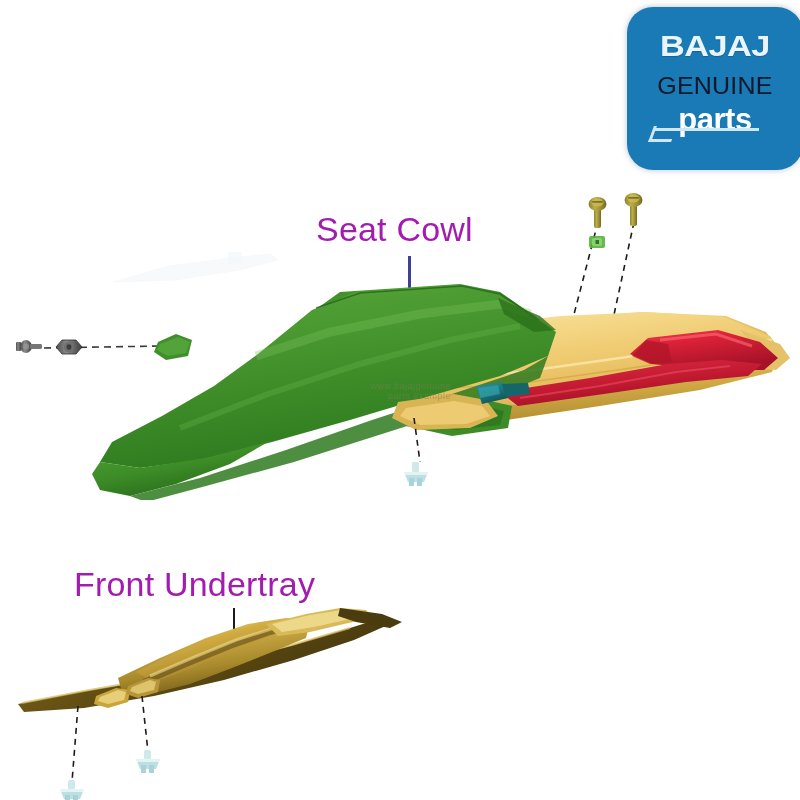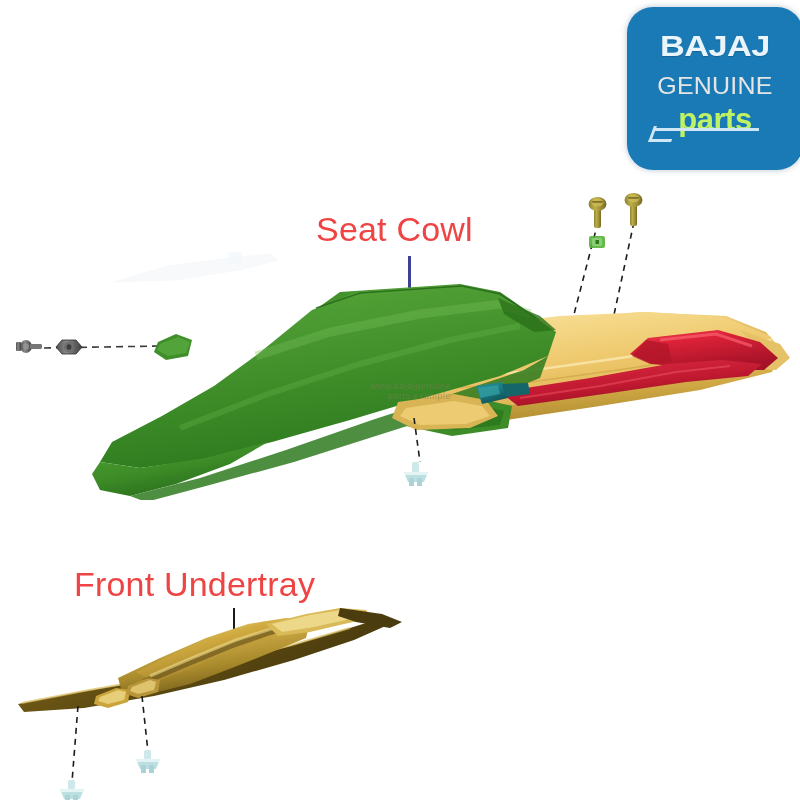--- a/index.html
+++ b/index.html
@@ -44,31 +44,31 @@
     color: #e9f4fb;
     font-family: "Liberation Sans", sans-serif;
     font-weight: bold;
     font-size: 33px;
     letter-spacing: -0.5px;
     line-height: 1;
     transform: scaleX(1.04) scaleY(0.92);
     text-shadow: 0 1px 1px rgba(0,0,0,0.18);
   }
   .logo-genuine {
-    color: #e5e5e5;
+    color: #0f172a;
     font-family: "Liberation Sans", sans-serif;
     font-weight: normal;
     font-size: 25px;
     line-height: 1;
     margin-top: 11px;
     letter-spacing: 0.2px;
     transform: scaleY(0.96);
   }
   .logo-parts {
-    color: #bef264;
+    color: #ffffff;
     font-family: "Liberation Sans", sans-serif;
     font-weight: bold;
     font-size: 31px;
     line-height: 1;
     margin-top: 6px;
     letter-spacing: -0.5px;
   }
   .logo-underline {
     position: absolute;
     left: 28px;
@@ -84,21 +84,21 @@
     width: 20px;
     height: 13px;
     border-left: 3px solid #cfe7f5;
     border-bottom: 3px solid #cfe7f5;
     transform: skewX(-20deg);
   }
 
   
   .callout {
     position: absolute;
-    color: #ef4444;
+    color: #a21caf;
     font-family: "Liberation Sans", sans-serif;
     font-size: 34px;
     font-weight: normal;
     white-space: nowrap;
     letter-spacing: 0.2px;
   }
   #label-seat-cowl { left: 316px; top: 210px; }
   #label-front-undertray { left: 74px; top: 565px; }
 
   .leader-v {

